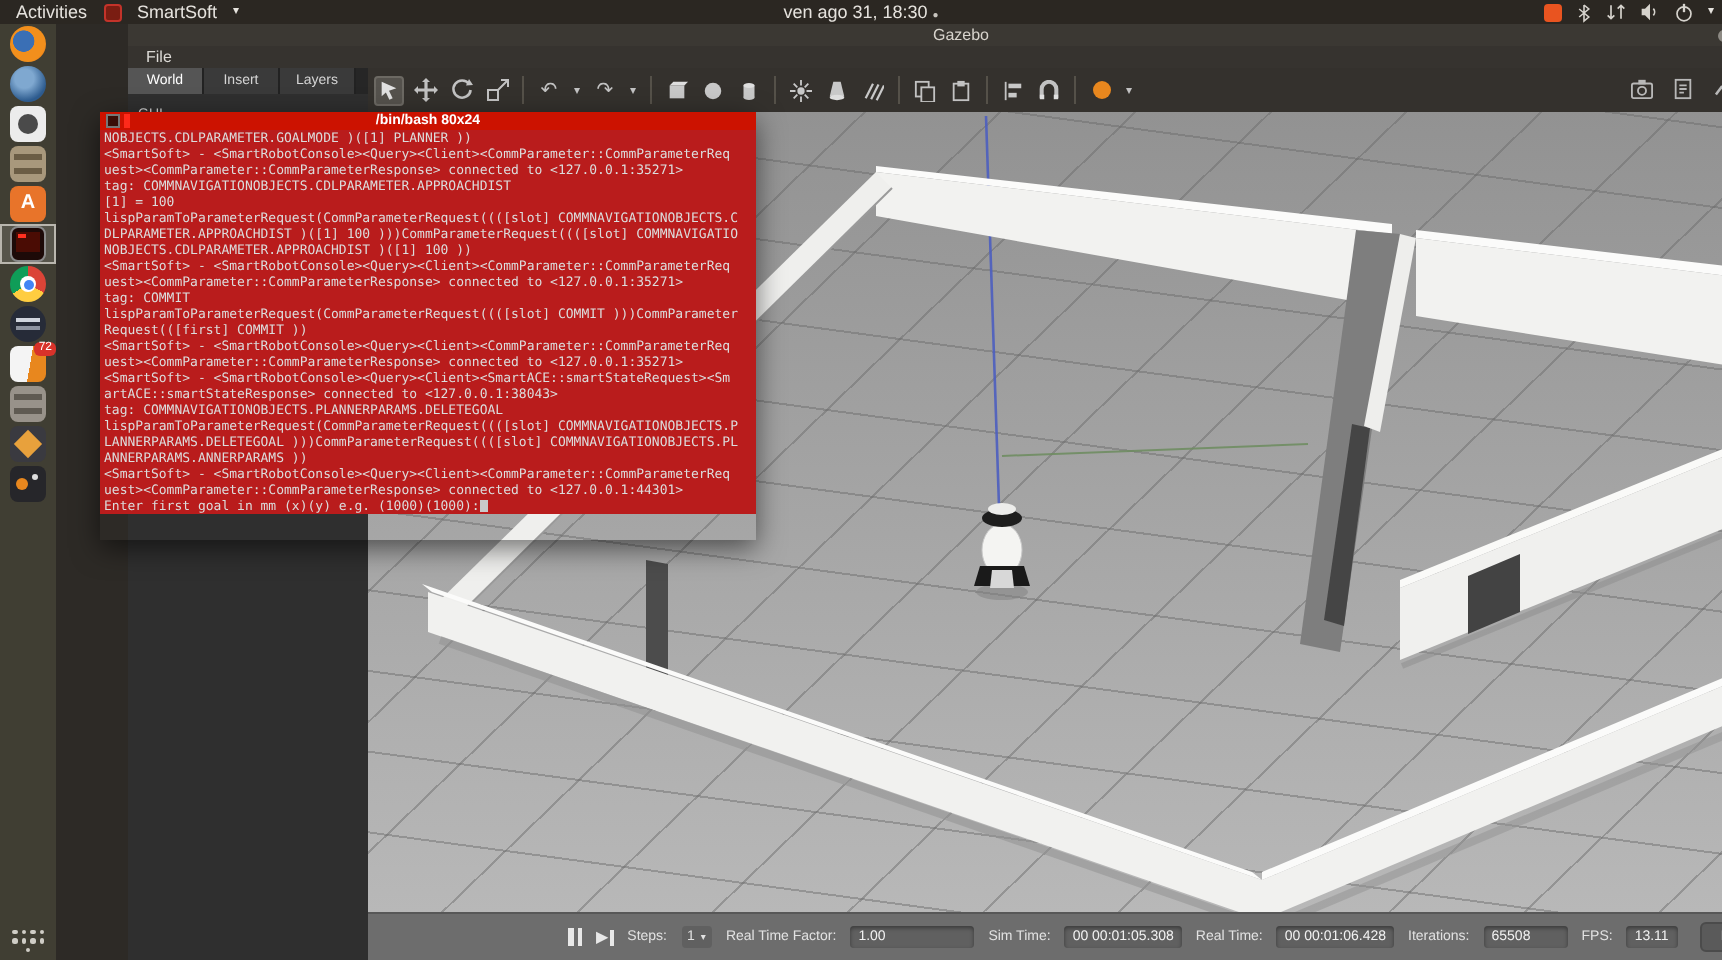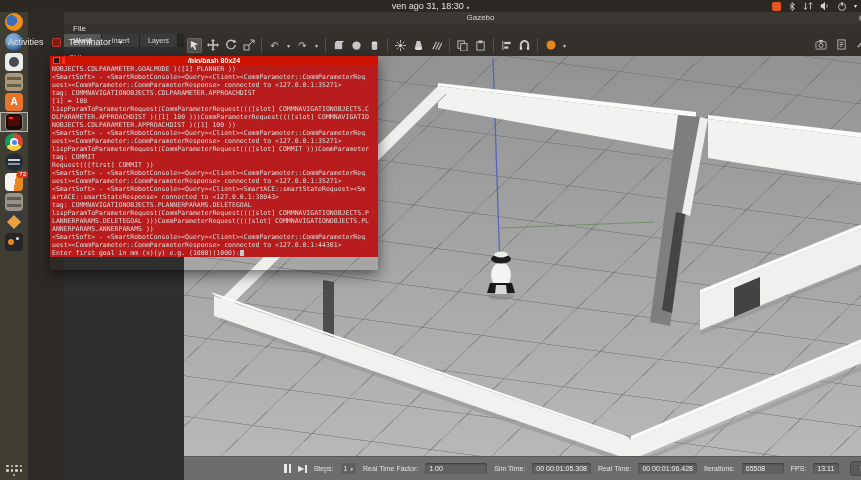--- a/index.html
+++ b/index.html
@@ -3,21 +3,21 @@
 <meta charset="utf-8">
 <style>
   * { margin:0; padding:0; box-sizing:border-box; }
   html,body { width:861px; height:480px; overflow:hidden; background:#222;
               font-family:"Liberation Sans", sans-serif; }
   #screen { position:absolute; width:861px; height:480px; background:#2d2a26; overflow:hidden; }
 
   
   .topbar { position:absolute; left:0; top:0; width:861px; height:12px; background:#2b2722;
             color:#e6e3de; font-size:9px; line-height:12px; z-index:90; }
-  .tb-left { position:absolute; left:8px; top:0; display:flex; gap:8px; align-items:center; height:12px;margin-top:36px;}
+  .tb-left { position:absolute; left:8px; top:0; display:flex; gap:8px; align-items:center; height:12px;}
   .term-ic { width:9px; height:9px; background:#7a1d12; border:1px solid #c3332a; border-radius:2px; display:inline-block;}
   .tb-clock { position:absolute; left:0; right:0; text-align:center; }
   .tb-right { position:absolute; right:4px; top:0; height:12px; display:flex; gap:7px; align-items:center;}
   .rec-ic { width:9px; height:9px; border-radius:2px; background:#e95420; }
   .tb-right svg { display:block; }
 
   
   .dock { position:absolute; left:0; top:12px; width:28px; height:468px;
           background:rgba(66,64,52,.92); z-index:80; }
   .dk { width:28px; height:20px; display:flex; align-items:center; justify-content:center; position:relative; margin-top:0; }
@@ -105,21 +105,21 @@
 </style>
 </head>
 <body>
 
 <div id="screen">
 
   <div class="topbar">
     <div class="tb-left">
       <span>Activities</span>
       <span class="term-ic"></span>
-      <span>Terminator</span>
+      <span>SmartSoft</span>
       <span style="font-size:6px;">▾</span>
     </div>
     <div class="tb-clock">
       <span>ven ago 31, 18:30</span>
       <span style="font-size:5px; color:#c8c5bf;">●</span>
     </div>
     <div class="tb-right">
       <span class="rec-ic"></span>
       <svg width="8" height="11" viewBox="0 0 10 12">
         <path d="M5 1 L8 3.5 L5 6 L8 8.5 L5 11 V1 M2 3.5 L8 8.5 M2 8.5 L8 3.5" stroke="#d6d3cd" stroke-width="1" fill="none"></path>
@@ -461,22 +461,22 @@
       <div class="tl">NOBJECTS.CDLPARAMETER.GOALMODE )([1] PLANNER ))</div>
       <div class="tl">&lt;SmartSoft&gt; - &lt;SmartRobotConsole&gt;&lt;Query&gt;&lt;Client&gt;&lt;CommParameter::CommParameterReq</div>
       <div class="tl">uest&gt;&lt;CommParameter::CommParameterResponse&gt; connected to &lt;127.0.0.1:35271&gt;</div>
       <div class="tl">tag: COMMNAVIGATIONOBJECTS.CDLPARAMETER.APPROACHDIST</div>
       <div class="tl">[1] = 100</div>
       <div class="tl">lispParamToParameterRequest(CommParameterRequest((([slot] COMMNAVIGATIONOBJECTS.C</div>
       <div class="tl">DLPARAMETER.APPROACHDIST )([1] 100 )))CommParameterRequest((([slot] COMMNAVIGATIO</div>
       <div class="tl">NOBJECTS.CDLPARAMETER.APPROACHDIST )([1] 100 ))</div>
       <div class="tl">&lt;SmartSoft&gt; - &lt;SmartRobotConsole&gt;&lt;Query&gt;&lt;Client&gt;&lt;CommParameter::CommParameterReq</div>
       <div class="tl">uest&gt;&lt;CommParameter::CommParameterResponse&gt; connected to &lt;127.0.0.1:35271&gt;</div>
+      <div class="tl">tag: COMMIT</div>
       <div class="tl">lispParamToParameterRequest(CommParameterRequest((([slot] COMMIT )))CommParameter</div>
-      <div class="tl">tag: COMMIT</div>
       <div class="tl">Request(([first] COMMIT ))</div>
       <div class="tl">&lt;SmartSoft&gt; - &lt;SmartRobotConsole&gt;&lt;Query&gt;&lt;Client&gt;&lt;CommParameter::CommParameterReq</div>
       <div class="tl">uest&gt;&lt;CommParameter::CommParameterResponse&gt; connected to &lt;127.0.0.1:35271&gt;</div>
       <div class="tl">&lt;SmartSoft&gt; - &lt;SmartRobotConsole&gt;&lt;Query&gt;&lt;Client&gt;&lt;SmartACE::smartStateRequest&gt;&lt;Sm</div>
       <div class="tl">artACE::smartStateResponse&gt; connected to &lt;127.0.0.1:38043&gt;</div>
       <div class="tl">tag: COMMNAVIGATIONOBJECTS.PLANNERPARAMS.DELETEGOAL</div>
       <div class="tl">lispParamToParameterRequest(CommParameterRequest((([slot] COMMNAVIGATIONOBJECTS.P</div>
       <div class="tl">LANNERPARAMS.DELETEGOAL )))CommParameterRequest((([slot] COMMNAVIGATIONOBJECTS.PL</div>
       <div class="tl">ANNERPARAMS.ANNERPARAMS ))</div>
       <div class="tl">&lt;SmartSoft&gt; - &lt;SmartRobotConsole&gt;&lt;Query&gt;&lt;Client&gt;&lt;CommParameter::CommParameterReq</div>

